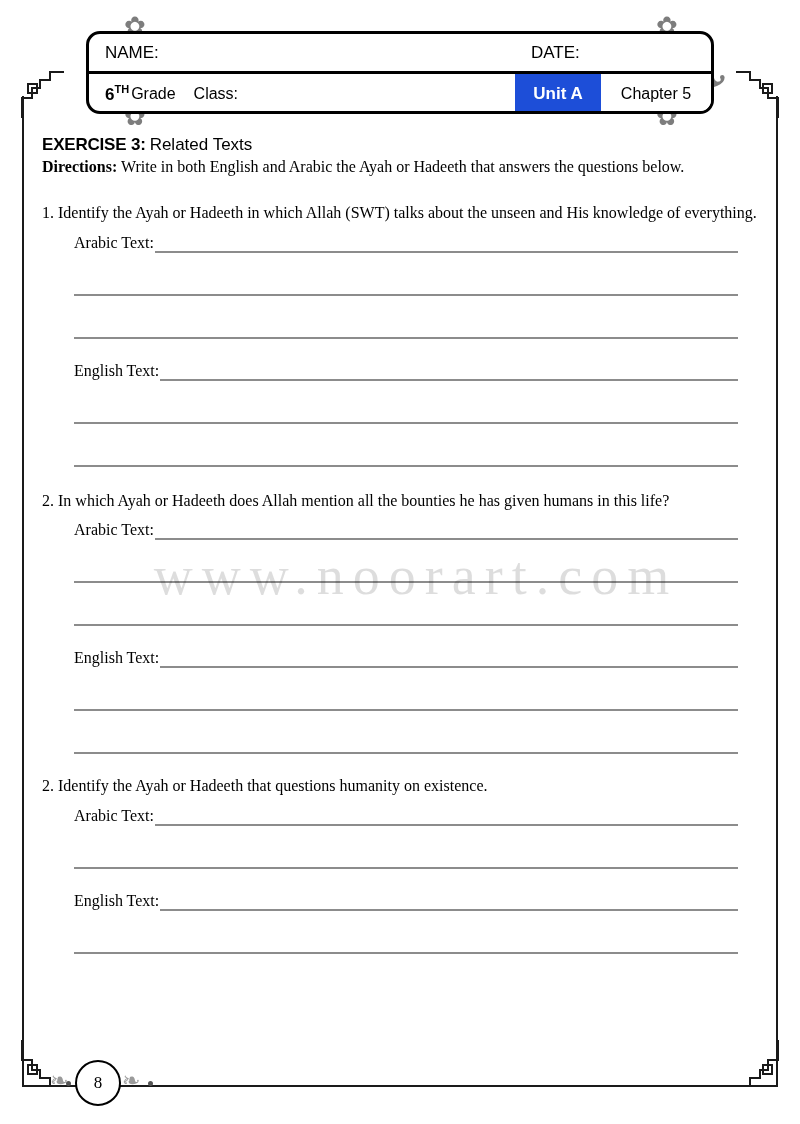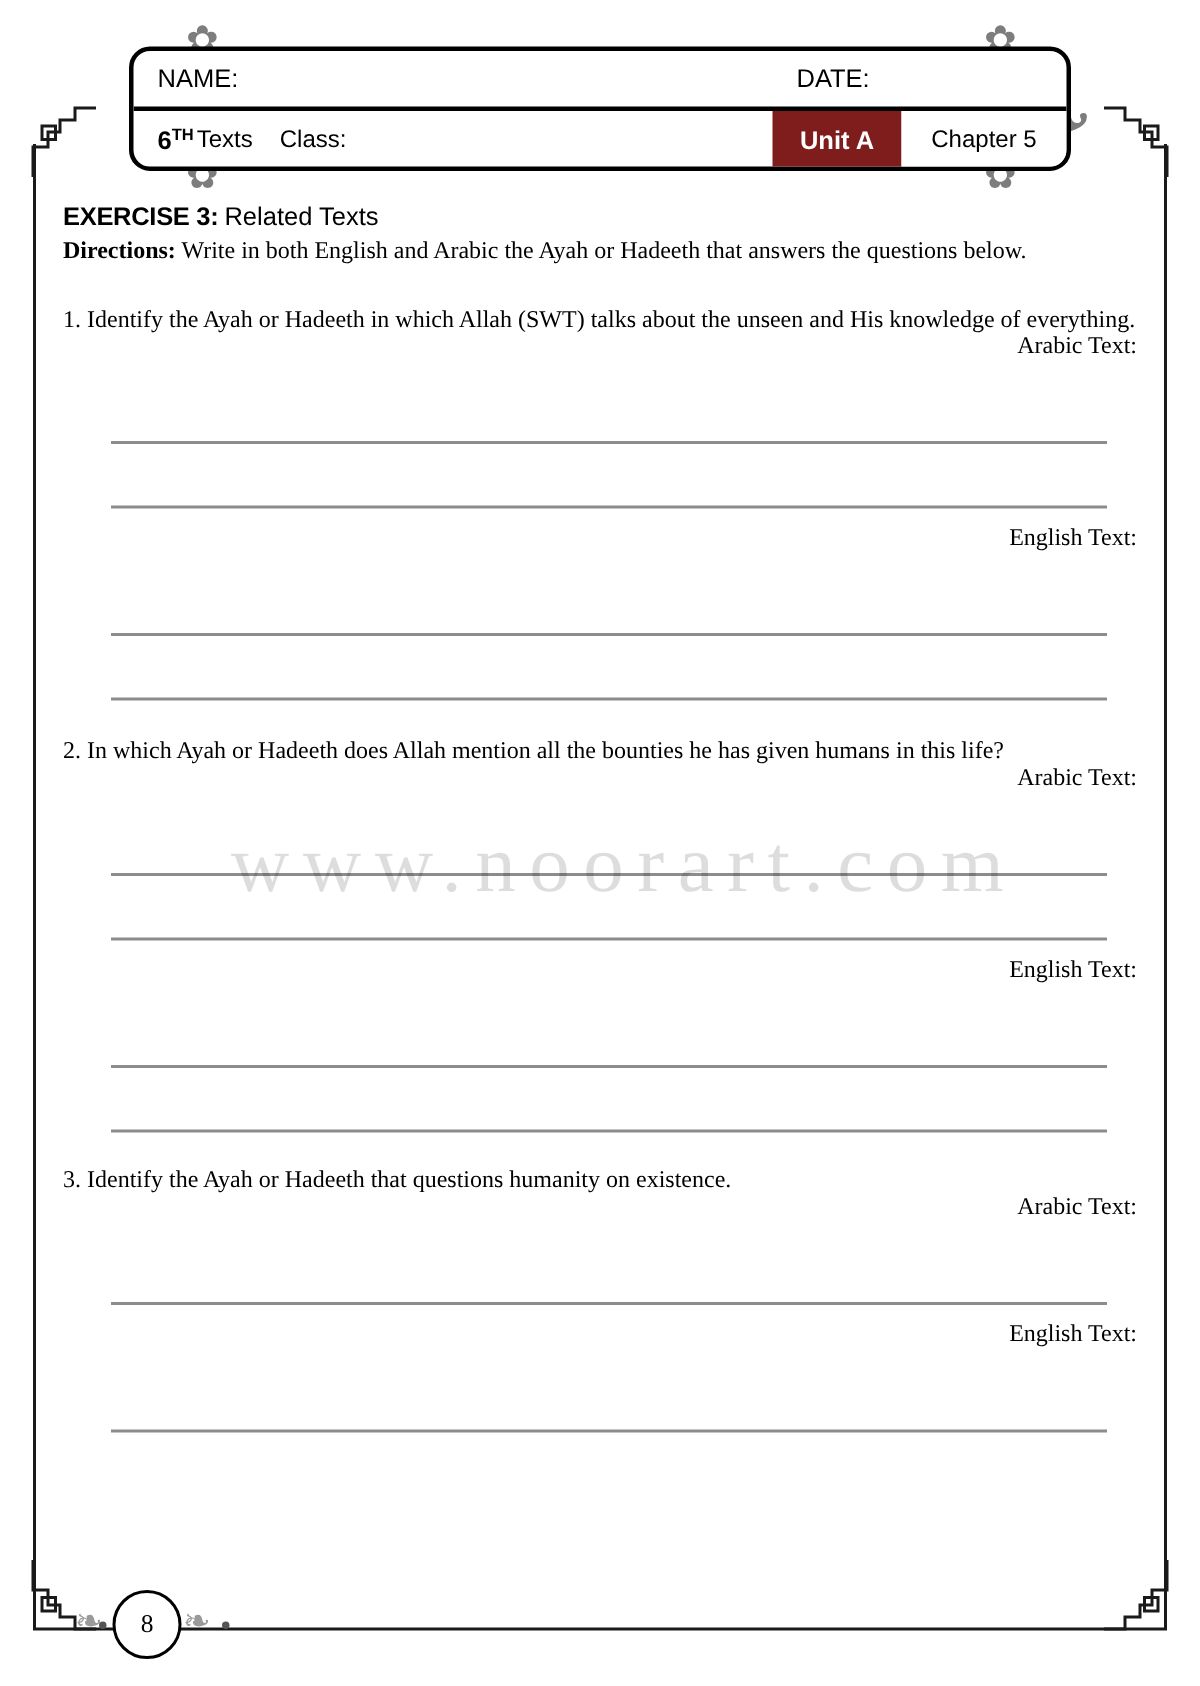--- a/index.html
+++ b/index.html
@@ -98,21 +98,21 @@
     font-size: 17px;
   }
   .grade-num sup {
     font-size: 11px;
     font-weight: bold;
   }
   .grade-word { margin-left: 2px; }
   .class-word { margin-left: 18px; }
   .hdr-unit {
     flex: 0 0 86px;
-    background: #7f1d1d;
+    background: #1d4ed8;
     color: #fff;
     font-family: "Liberation Sans", sans-serif;
     font-weight: bold;
     font-size: 17px;
     display: flex;
     align-items: center;
     justify-content: center;
   }
   .hdr-chapter {
     flex: 0 0 110px;
@@ -162,21 +162,20 @@
     line-height: 1.24;
     color: #000;
     margin: 0;
   }
   .answer-group { margin: 0; }
   .ans-row {
     display: flex;
     align-items: flex-end;
     padding-left: 32px;
     height: 30px;
-    flex-direction: column;
   }
   .ans-label {
     font-size: 16px;
     color: #000;
     white-space: nowrap;
     line-height: 1;
     padding-bottom: 2px;
   }
   .ans-rule {
     flex: 1 1 auto;
@@ -289,21 +288,21 @@
   <div class="flourish" style="left:656px; top:104px; font-size:26px;">✿</div>
 
   <div class="header-box">
     <div class="header-row-top">
       <span class="hdr-name">NAME:</span>
       <span class="hdr-date">DATE:</span>
     </div>
     <div class="header-row-bottom">
       <div class="hdr-grade-cell">
         <span class="grade-num"><span>6</span><sup>TH</sup></span>
-        <span class="grade-word">Texts</span>
+        <span class="grade-word">Grade</span>
         <span class="class-word">Class:</span>
       </div>
       <div class="hdr-unit">Unit A</div>
       <div class="hdr-chapter">Chapter 5</div>
     </div>
   </div>
 
   <div class="content">
 
     <p class="exercise-title">
@@ -366,21 +365,21 @@
         <div class="blank-row">
             <span class="blank-rule"></span>
           </div>
         <div class="blank-row">
             <span class="blank-rule"></span>
           </div>
       </div>
     </div>
 
     <div class="question-block" style="margin-top:22px;">
-      <p class="q-text">3. Identify the Ayah or Hadeeth that questions humanity on existence.</p>
+      <p class="q-text">2. Identify the Ayah or Hadeeth that questions humanity on existence.</p>
       <div class="answer-group">
         <div class="ans-row">
           <span class="ans-label">Arabic Text:</span>
           <span class="ans-rule"></span>
         </div>
         <div class="blank-row">
             <span class="blank-rule"></span>
           </div>
       </div>
       <div class="answer-group" style="margin-top:12px;">

